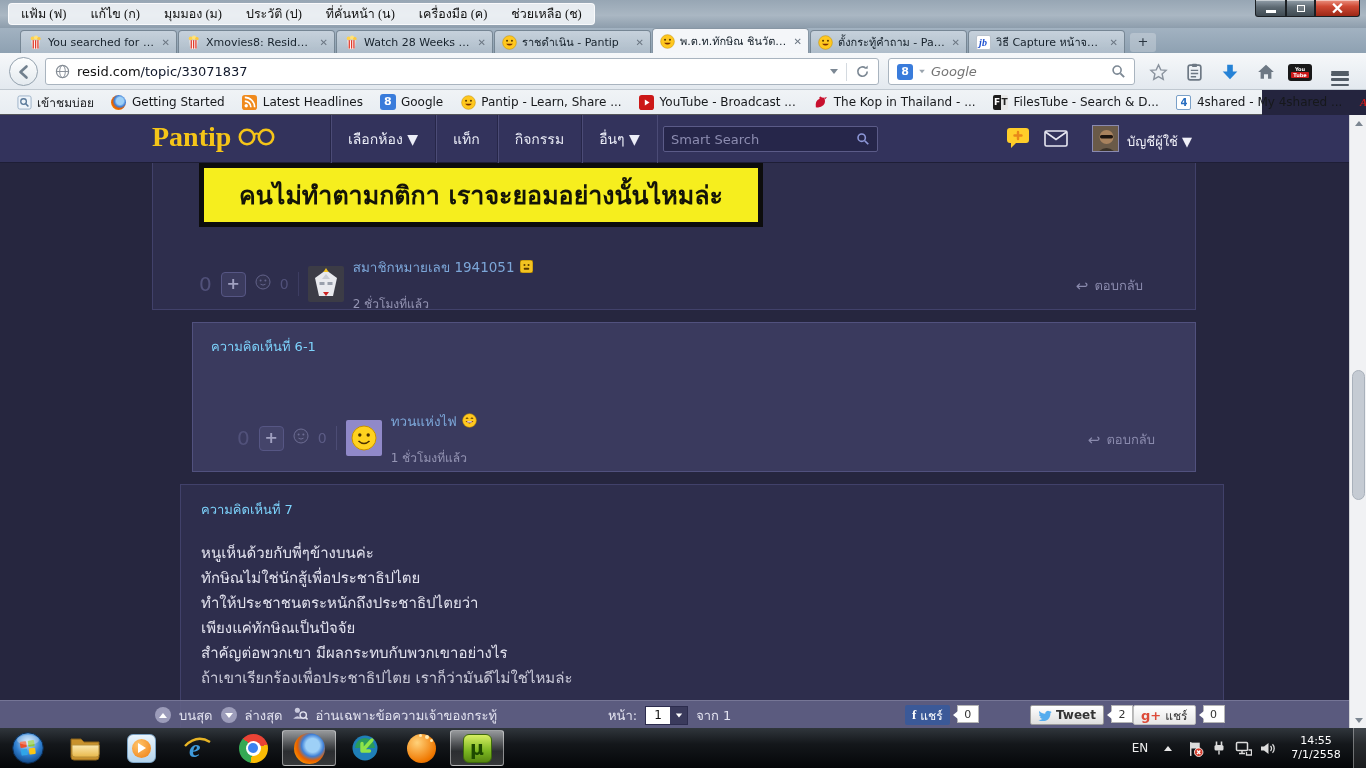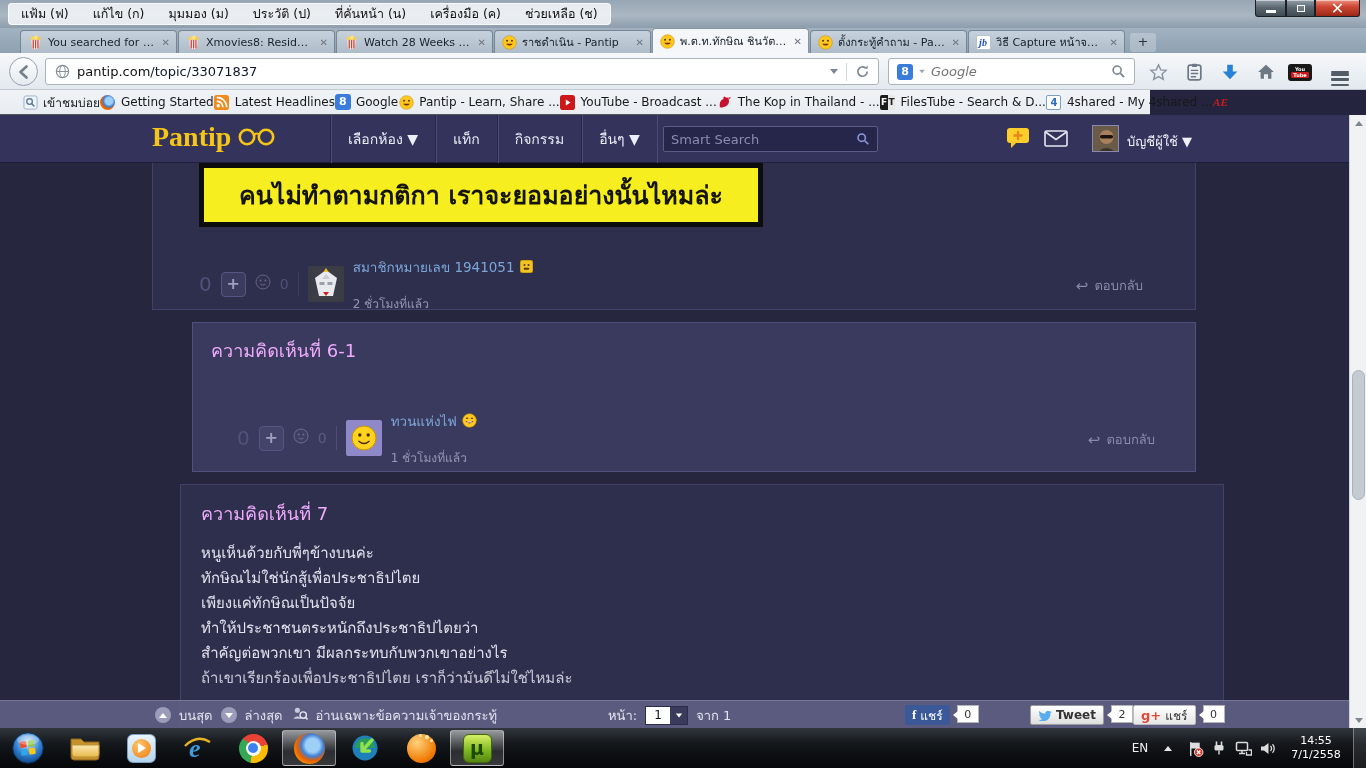--- a/index.html
+++ b/index.html
@@ -2,21 +2,21 @@
 <html><head>
 <meta charset="utf-8">
 <style>
   * { margin:0; padding:0; box-sizing:border-box; }
   body { font-family:"DejaVu Sans","Liberation Sans",sans-serif; }
   .screen { position:relative; width:1366px; height:768px; overflow:hidden; background:#24243e; }
   .abs { position:absolute; }
 
   
   .titlebar { position:absolute; left:0; top:0; width:1366px; height:28px;
-    background:linear-gradient(180deg,#97a6b4,#aab7c3 55%,#8d9dac); }
+    background:linear-gradient(180deg,#97a6b4,#aab7c3 55%,#8d9dac);font-family:Liberation Serif, serif; }
   .menustrip { position:absolute; left:8px; top:3px; height:22px; display:flex; align-items:center; gap:24px;
     background:rgba(248,250,252,.82); border:1px solid rgba(255,255,255,.7); border-radius:4px;
     padding:0 12px; font-size:12.5px; color:#111; }
   .winctrl { position:absolute; right:6px; top:0; display:flex; }
   .wbtn { height:17px; border:1px solid #1b1f23; border-top:none; display:flex; align-items:center; justify-content:center;
     background:linear-gradient(#93a0ab,#5d6972 45%,#3f4a52); box-shadow:inset 0 1px rgba(255,255,255,.5); color:#fff; }
   .wbtn.min { width:31px; border-bottom-left-radius:3px; }
   .wbtn.res { width:29px; }
   .wbtn.cls { width:45px; border-bottom-right-radius:3px;
     background:linear-gradient(#eb9180,#cf4934 40%,#9c2716); font-weight:bold; }
@@ -46,23 +46,23 @@
   .searchbar { position:absolute; left:888px; top:5px; width:247px; height:27px; background:#fff;
     border:1px solid #a9b4bf; border-radius:3px; display:flex; align-items:center; padding:0 8px; gap:5px; }
   .searchbar input { border:none; outline:none; flex:1; font-style:italic; font-size:13px; color:#555;
     font-family:"DejaVu Sans","Liberation Sans",sans-serif; background:transparent; }
   .gfav { width:16px; height:16px; border-radius:3px; background:#3a7cdb; color:#fff; font-size:11px;
     font-weight:bold; text-align:center; line-height:16px; }
   .navicon { position:absolute; top:8px; width:24px; height:22px; display:flex; align-items:center; justify-content:center; }
   .caret { width:0; height:0; border-left:4px solid transparent; border-right:4px solid transparent; border-top:5px solid #7c8894; }
   .hamburger span { display:block; width:18px; height:2.6px; background:#525c66; margin:2.6px 0; border-radius:1px; }
 
-  .bookmarksbar { position:absolute; left:0; top:90px; width:1150px; height:25px;
+  .bookmarksbar { position:absolute; left:0; top:90px; width:1262px; height:25px;
     background:linear-gradient(#f0f3f6,#e8edf2); border-bottom:1px solid #55565a;
-    display:flex; align-items:center; padding:0 22px; font-size:12px; color:#16181b; }
+    display:flex; align-items:center; gap:17px; padding:0 16px; font-size:12px; color:#16181b; }
   .bm { display:flex; align-items:center; gap:5px; white-space:nowrap; }
   .bmicon { width:16px; height:16px; display:inline-flex; align-items:center; justify-content:center; }
 
   
   .page { position:absolute; left:0; top:115px; width:1366px; height:613px; background:#26263f; overflow:hidden; }
   .pheader { position:absolute; left:0; top:0; width:1366px; height:48px; background:#33335c;
     border-bottom:1px solid #1e1e36; z-index:6; }
   .plogo { position:absolute; left:152px; top:6px; display:flex; align-items:center; gap:6px;
     font-family:"Liberation Serif","DejaVu Serif",serif; font-weight:bold; font-size:28px; color:#f5c518; }
   .pnav { position:absolute; left:330px; top:0; height:48px; display:flex; }
@@ -70,21 +70,21 @@
     border-left:1px solid #262648; box-shadow:inset 1px 0 0 #4b4b76; }
   .pnav .itm:last-child { border-right:1px solid #4b4b76; }
   .ssearch { position:absolute; left:663px; top:11px; width:215px; height:26px; background:#26264a;
     border:1px solid #5b5b88; border-radius:2px; display:flex; align-items:center; padding:0 7px; }
   .ssearch input { flex:1; background:transparent; border:none; outline:none; color:#b8b8d4; font-size:13px;
     font-family:"DejaVu Sans","Liberation Sans",sans-serif; }
   .ssearch input::placeholder { color:#8c8cb0; }
   .acct { position:absolute; top:16px; font-size:13px; color:#f0f0f8; }
 
   .cblock { position:absolute; background:#2e2e4d; border:1px solid #41416a; }
-  .clabel { position:absolute; font-size:18px; color:#f0abfc; }
+  .clabel { position:absolute; font-size:13px; color:#7dd3fc; }
   .cbody { position:absolute; font-size:15px; color:#e2e2ee; line-height:25px; }
 
   .banner { position:absolute; background:#f6ee1e; border:5px solid #0d0d0d; display:flex;
     align-items:center; justify-content:center; font-weight:bold; font-size:25px; color:#141408; white-space:nowrap; }
 
   .voterow { position:absolute; display:flex; align-items:center; gap:9px; height:38px; }
   .vnum { font-size:20px; color:#51517a; }
   .vplus { width:25px; height:25px; border-radius:4px; background:#3b3b5e; border:1px solid #565684;
     color:#a0a0c0; font-size:16px; font-weight:bold; text-align:center; line-height:22px; }
   .vemocnt { font-size:14px; color:#51517a; }
@@ -259,21 +259,21 @@
         </svg>
     </div>
     <div class="urlbar">
       <span class="bmicon" style="margin:0 7px 0 8px;">
         <svg width="15" height="15" viewBox="0 0 16 16">
             <circle cx="8" cy="8" r="6.5" fill="none" stroke="#848c95" stroke-width="1.3"></circle>
             <ellipse cx="8" cy="8" rx="3" ry="6.5" fill="none" stroke="#848c95" stroke-width="1"></ellipse>
             <path d="M1.8 8 h12.4" stroke="#848c95" stroke-width="1"></path>
           </svg>
       </span>
-      <span class="domain">pantip.com</span>
+      <span class="domain">resid.com</span>
         <span class="path">/topic/33071837</span>
       <span class="urlctrl">
         <span class="caret"></span>
         <span style="width:1px;height:18px;background:#d4dae0;"></span>
         <svg width="15" height="15" viewBox="0 0 16 16">
             <path d="M13 8 a5 5 0 1 1 -1.8 -3.8" fill="none" stroke="#7c8894" stroke-width="1.8"></path>
             <path d="M13.5 1.5 v3.5 h-3.5 z" fill="#7c8894"></path>
           </svg>
       </span>
     </div>
@@ -489,22 +489,22 @@
         <span style="font-size:15px;">↩</span>
         <span>ตอบกลับ</span>
       </div>
     </div>
 
     <div class="cblock" style="left:152px; top:369px; width:1044px; height:260px;margin-left:28px;">
       <div class="clabel" style="left:20px; top:14px;">ความคิดเห็นที่ 7</div>
       <div class="cbody" style="left:20px; top:56px;">
         <div>หนูเห็นด้วยกับพี่ๆข้างบนค่ะ</div>
         <div>ทักษิณไม่ใช่นักสู้เพื่อประชาธิปไตย</div>
+        <div>ทำให้ประชาชนตระหนักถึงประชาธิปไตยว่า</div>
         <div>เพียงแค่ทักษิณเป็นปัจจัย</div>
-        <div>ทำให้ประชาชนตระหนักถึงประชาธิปไตยว่า</div>
         <div>สำคัญต่อพวกเขา มีผลกระทบกับพวกเขาอย่างไร</div>
         <div style="opacity:.85;">ถ้าเขาเรียกร้องเพื่อประชาธิปไตย เราก็ว่ามันดีไม่ใช่ไหมล่ะ</div>
       </div>
     </div>
 
     <div class="bottombar">
       <div class="bbleft">
         <span class="circbtn">
             <span class="tri-up"></span>
           </span>

